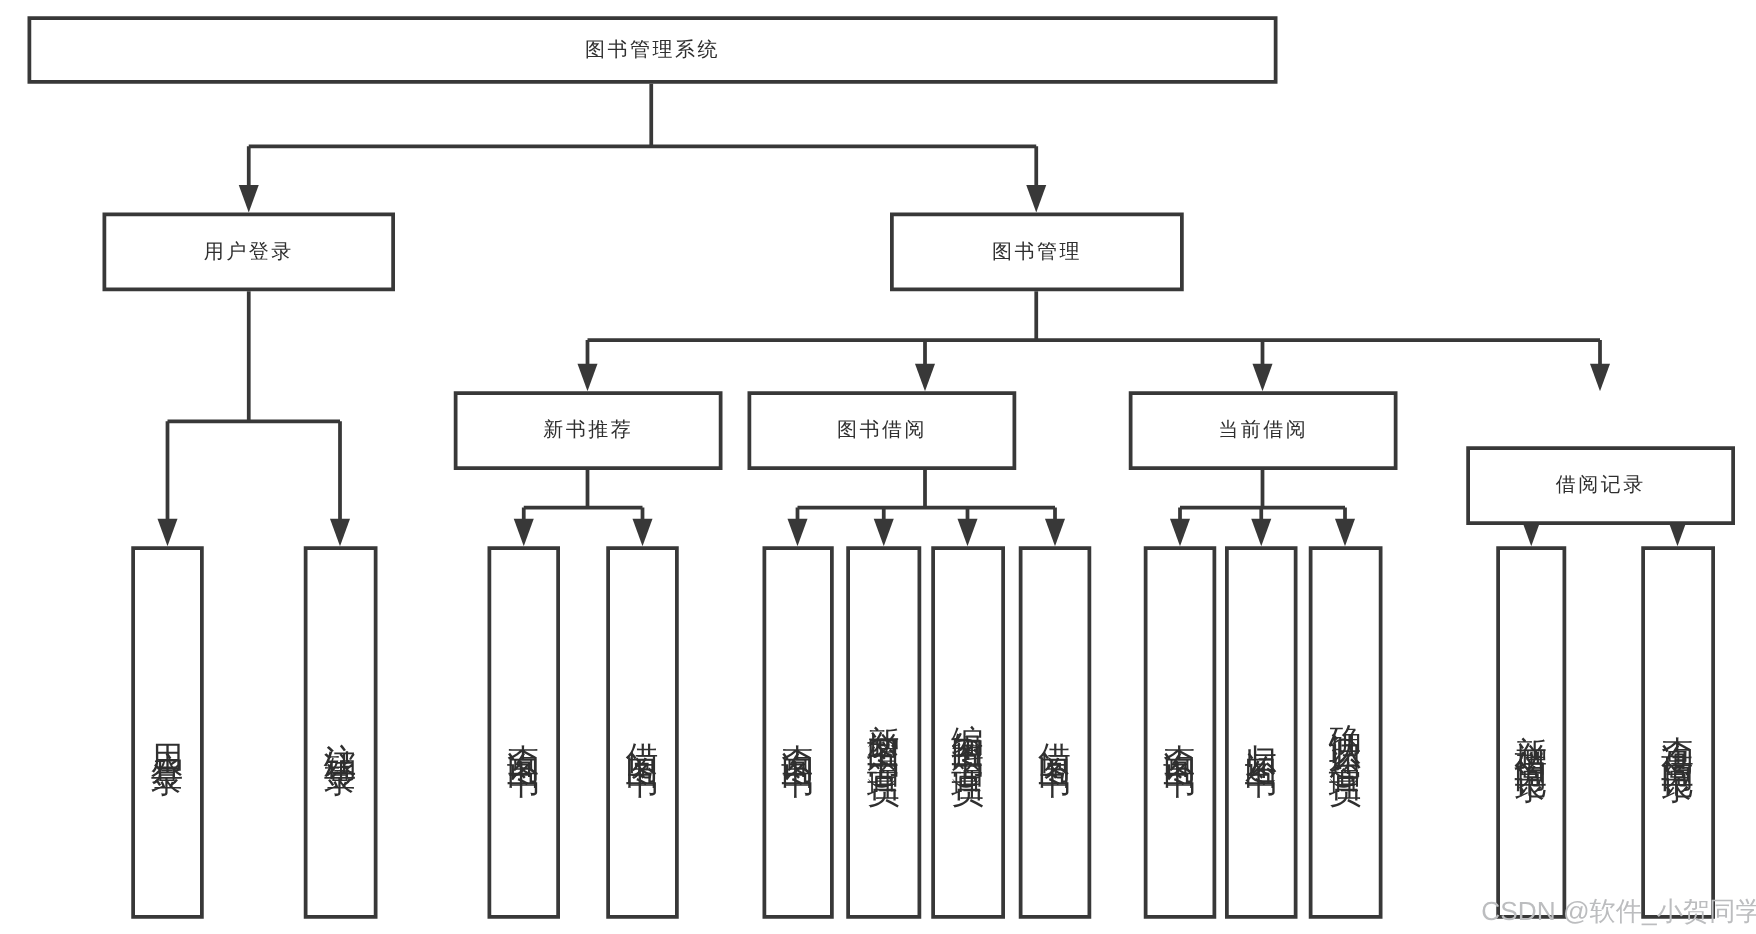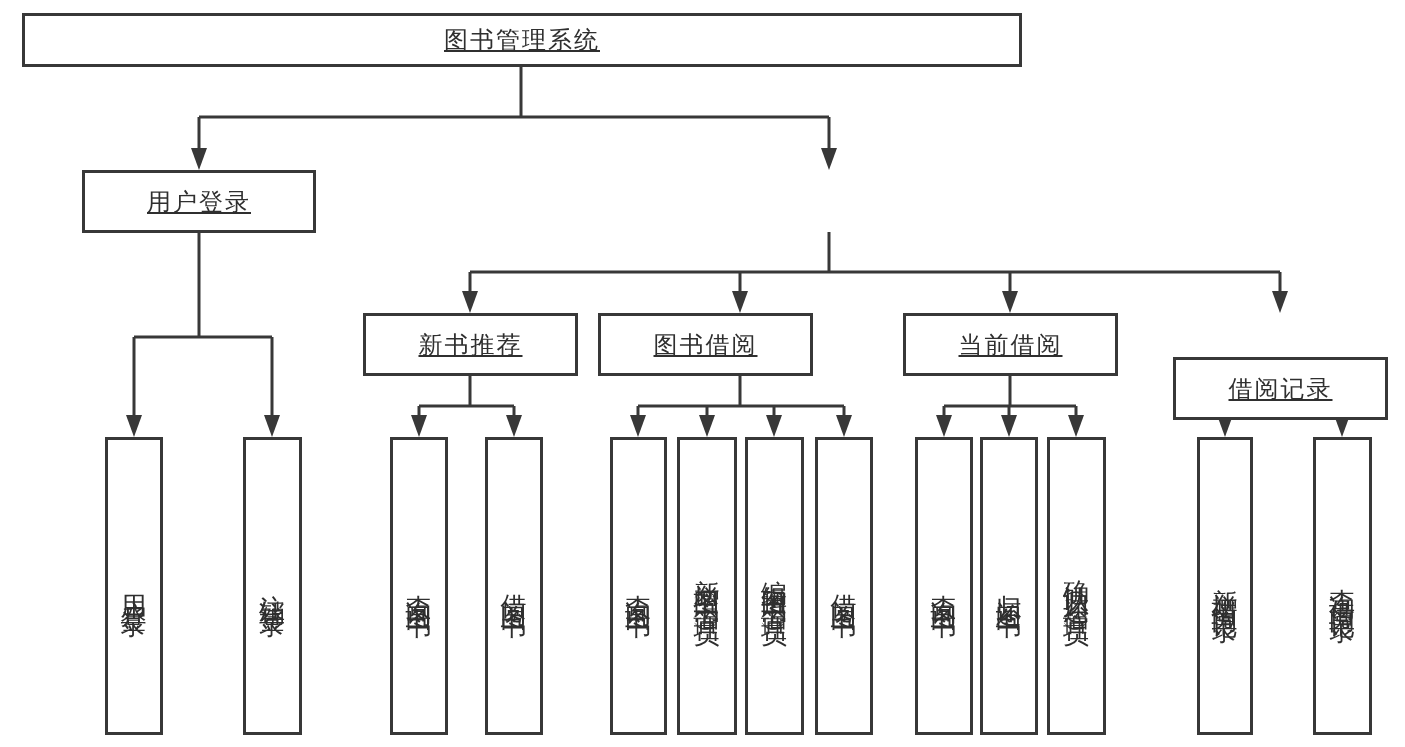--- a/index.html
+++ b/index.html
@@ -19,21 +19,21 @@
   .box {
     position: absolute;
     box-sizing: border-box;
     border: 3px solid #383838;
     background: #ffffff;
     display: flex;
     align-items: center;
     justify-content: center;
     color: #2f2f2f;
   }
-  .hbox { font-size: 24px; letter-spacing: 2px; text-decoration: underline; }
+  .hbox { font-size: 16px; letter-spacing: 2px; }
   .vbox .vlabel {
     writing-mode: vertical-rl;
     text-orientation: mixed;
     font-size: 26px;
     letter-spacing: 6px;
     line-height: 1;
     white-space: nowrap;
   }
   .watermark {
     position: absolute;
@@ -88,20 +88,21 @@
       <polygon points="1001,415 1017,415 1009,437"></polygon>
       <polygon points="1068,415 1084,415 1076,437"></polygon>
       <polygon points="1217,415 1233,415 1225,437"></polygon>
       <polygon points="1334,415 1350,415 1342,437"></polygon>
     </g>
   </svg>
 
   <div class="box hbox" style="left:22px; top:13px; width:1000px; height:54px;">图书管理系统</div>
 
   <div class="box hbox" style="left:82px; top:170px; width:234px; height:63px;">用户登录</div>
+  <div class="box hbox" style="left:712px; top:170px; width:235px; height:63px;">图书管理</div>
 
   <div class="box hbox" style="left:363px; top:313px; width:215px; height:63px;">新书推荐</div>
   <div class="box hbox" style="left:598px; top:313px; width:215px; height:63px;">图书借阅</div>
   <div class="box hbox" style="left:903px; top:313px; width:215px; height:63px;">当前借阅</div>
   <div class="box hbox" style="left:1173px; top:313px; width:215px; height:63px;margin-top:44px;">借阅记录</div>
 
   <div class="box vbox" style="left:105px; top:437px; width:58px; height:298px;">
     <span class="vlabel">用户登录</span>
   </div>
   <div class="box vbox" style="left:243px; top:437px; width:59px; height:298px;">
@@ -138,14 +139,15 @@
     <span class="vlabel">确认归还（管理员）</span>
   </div>
 
   <div class="box vbox" style="left:1197px; top:437px; width:56px; height:298px;">
     <span class="vlabel">新增借阅记录</span>
   </div>
   <div class="box vbox" style="left:1313px; top:437px; width:59px; height:298px;">
     <span class="vlabel">查询借阅记录</span>
   </div>
 
+  <div class="watermark">CSDN @软件_小贺同学</div>
 
 </div>
 
 </body></html>

